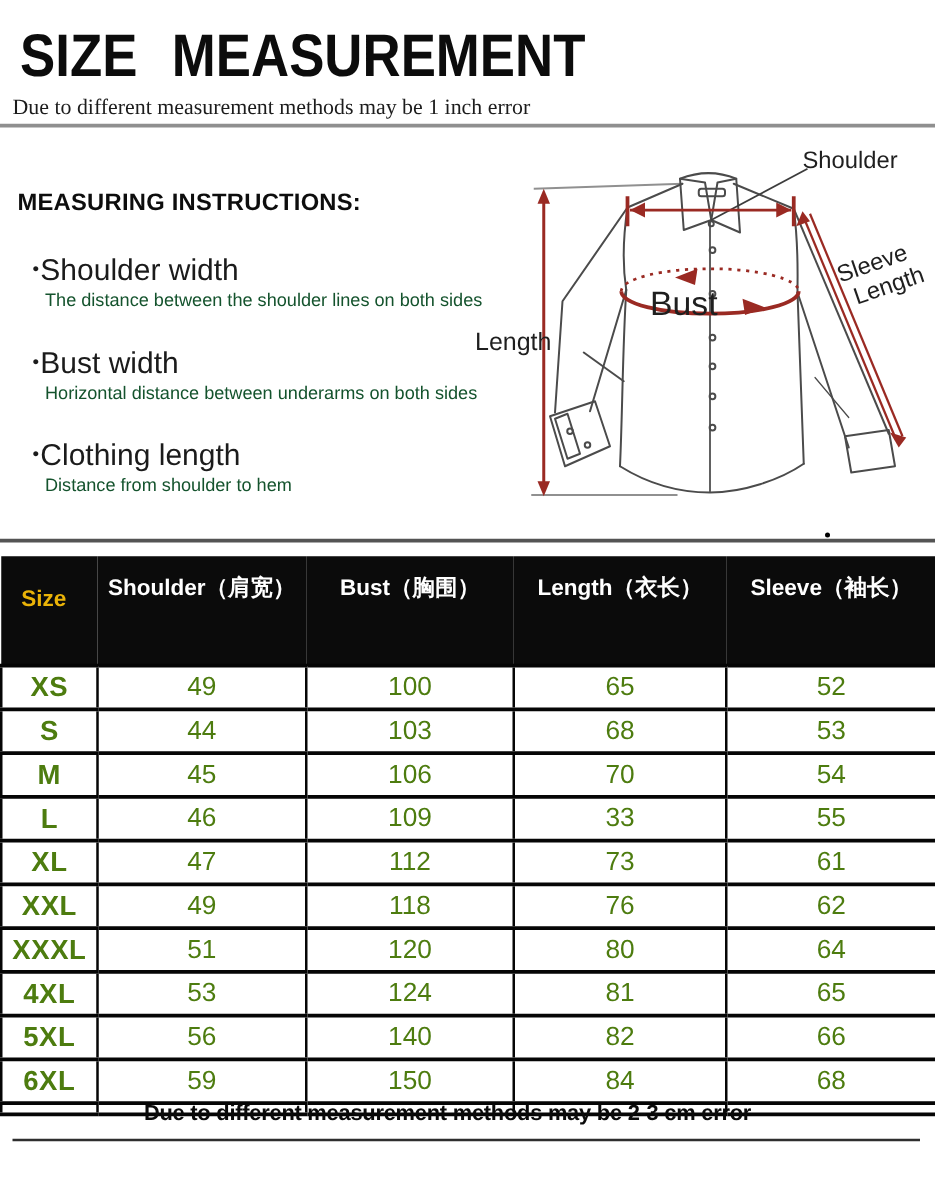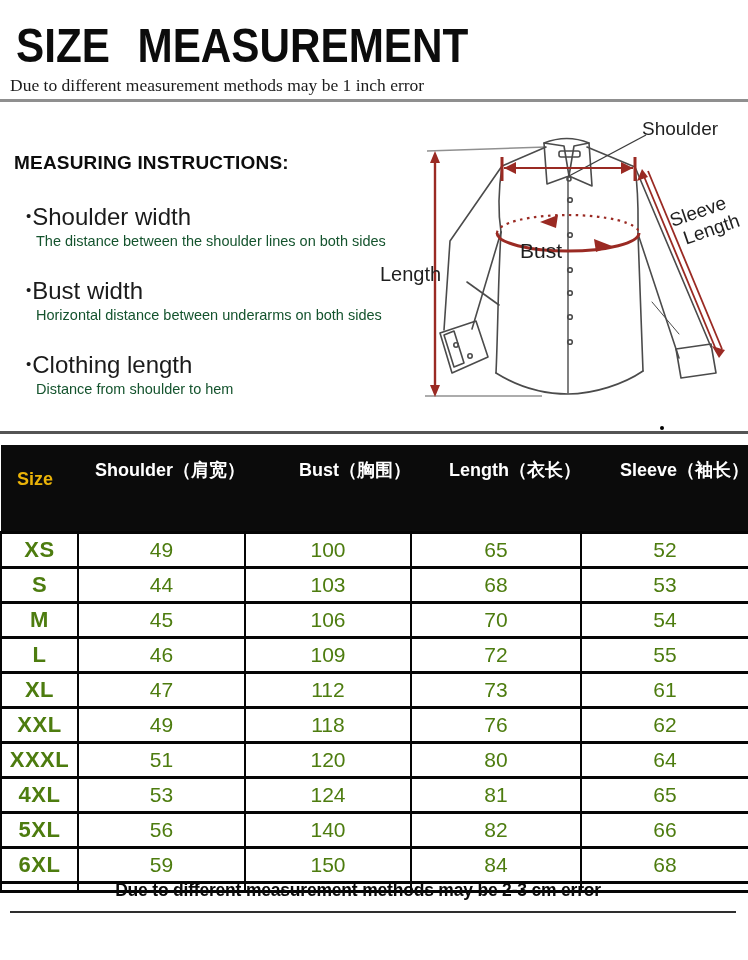--- a/index.html
+++ b/index.html
@@ -32,30 +32,30 @@
   .mi-desc { font-size:14.5px; color:#14532d; margin:3px 0 0 10px; white-space:nowrap; }
 
   
   .diagram { position:absolute; left:380px; top:105px; width:368px; height:332px; }
   .diagram svg { position:absolute; left:0; top:0; }
   .dlabel { position:absolute; color:#1f1f1f; white-space:nowrap; }
   .lbl-shoulder { left:262px; top:13px; font-size:19px; }
   .lbl-sleeve { left:287px; top:106px; font-size:19px; line-height:21px; transform:rotate(-19deg); transform-origin:left top; }
   .lbl-sleeve .l2 { margin-left:7px; }
   .lbl-length { left:0px; top:158px; font-size:20px; }
-  .lbl-bust { left:140px; top:134px; font-size:21px; }
+  .lbl-bust { left:140px; top:123px; font-size:27px; }
 
   .rule-mid { position:absolute; left:0; top:431px; width:748px; height:3px; background:#545454; }
   .stray-dot { position:absolute; left:660px; top:426px; width:4px; height:4px; border-radius:50%; background:#000; }
 
   
   table.size-table { position:absolute; left:0; top:445px; width:748px; border-collapse:collapse; table-layout:fixed; }
   .size-table thead th {
     height:62px; color:#fff; font-size:18px; font-weight:bold;
-    vertical-align:top; padding:13px 0 0 0; border:none; text-align:right;
+    vertical-align:top; padding:13px 0 0 0; border:none; text-align:center;
   }
   .size-table thead th.size-h { text-align:left; padding:24px 0 0 16px; }
   .size-table tbody td {
     border:3px solid #050505; border-left-width:2px; border-right-width:2px;
     height:32px; text-align:center; font-size:21px; color:#4d7c0f; padding:0;
   }
   .size-table tbody td.size-col { font-weight:bold; font-size:22px; letter-spacing:.5px; }
   .size-table tfoot td { border:2px solid #050505; border-top-width:3px; border-bottom-width:3px; height:6px; padding:0; }
 
   
@@ -213,21 +213,21 @@
           <td class="size-col">M</td>
           <td>45</td>
           <td>106</td>
           <td>70</td>
           <td>54</td>
         </tr>
         <tr>
           <td class="size-col">L</td>
           <td>46</td>
           <td>109</td>
-          <td>72</td>
+          <td>33</td>
           <td>55</td>
         </tr>
         <tr>
           <td class="size-col">XL</td>
           <td>47</td>
           <td>112</td>
           <td>73</td>
           <td>61</td>
         </tr>
         <tr>

